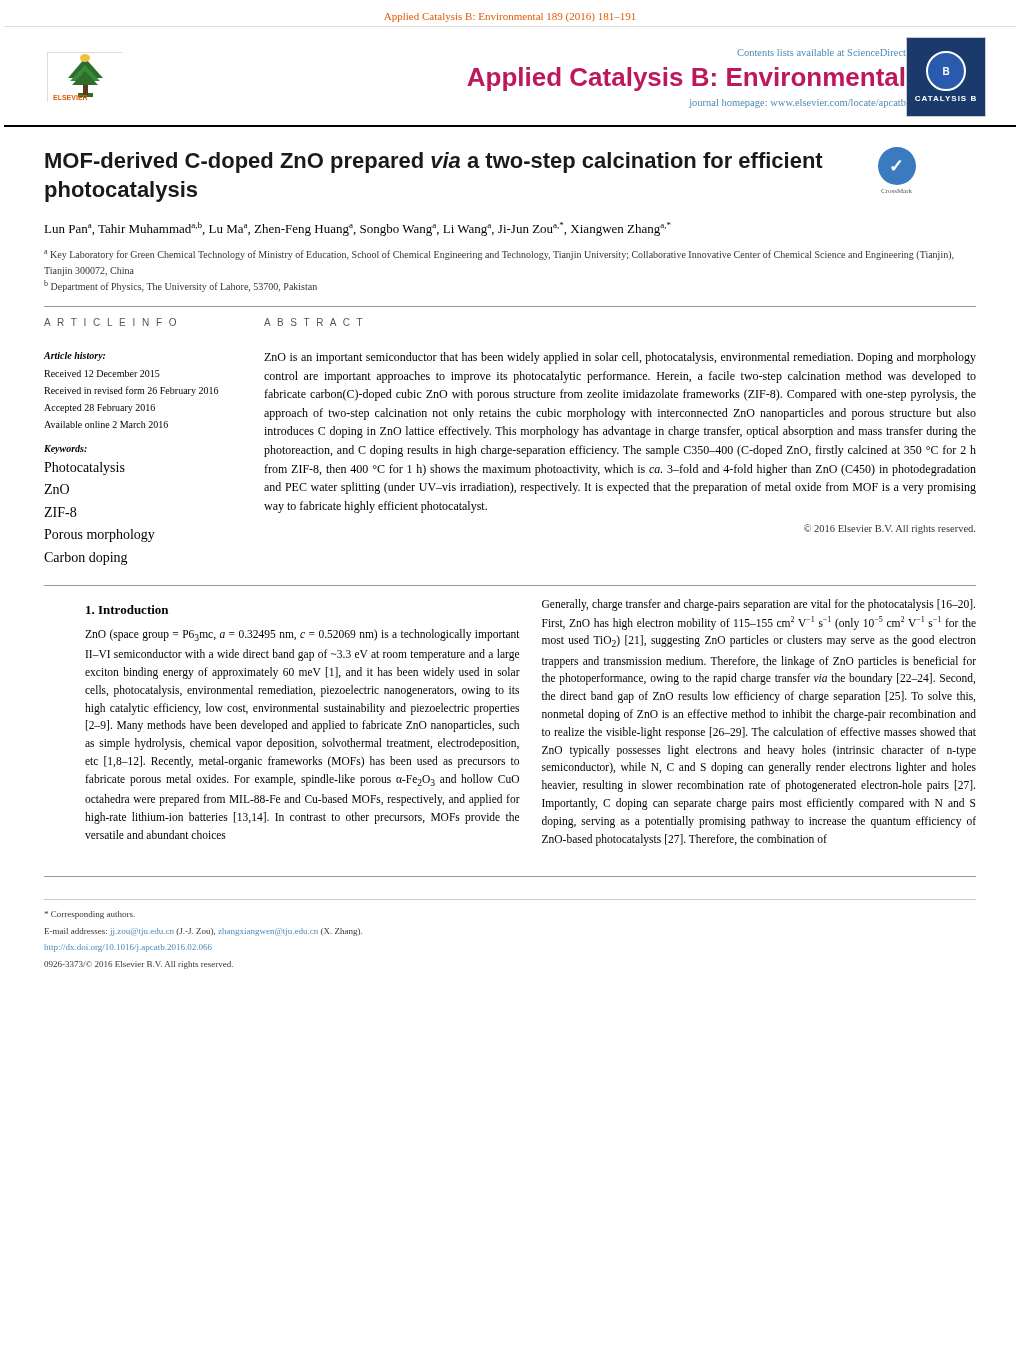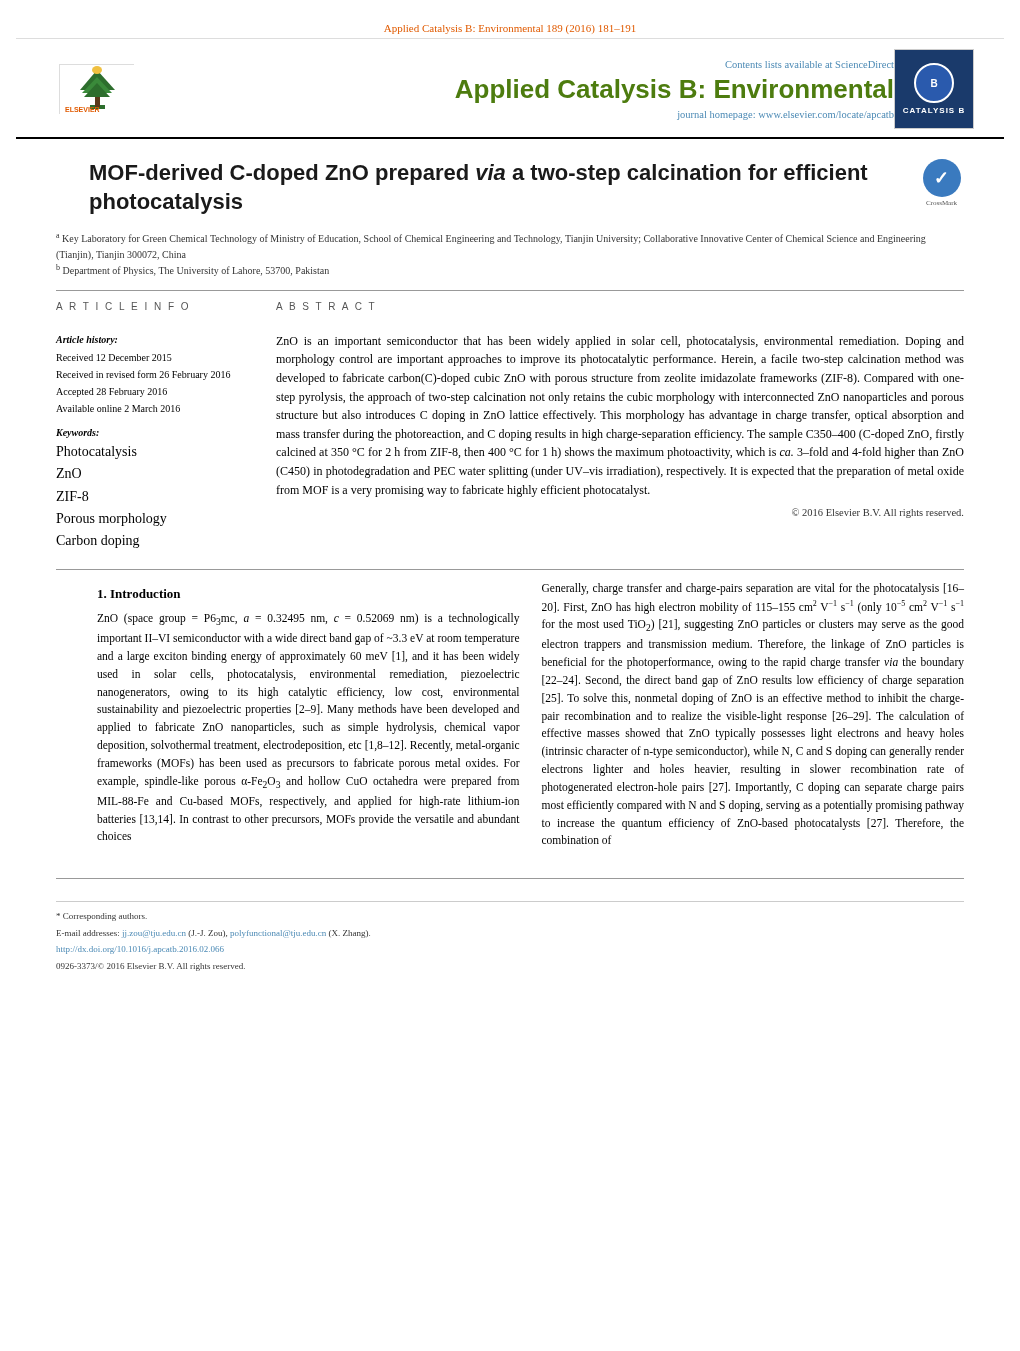--- a/index.html
+++ b/index.html
@@ -8,21 +8,21 @@
       min-height: 1351px;
       background: #fff;
       font-family: 'Times New Roman', Times, serif;
       font-size: 13px;
       color: #000;
     }
     .page {
       width: 1020px;
       min-height: 1351px;
       background: #fff;
-      padding: 16px;
+      padding: 4px;
     }
     
     .top-bar {
       background: #fff;
       text-align: center;
       padding: 6px 0 4px 0;
       font-size: 11px;
       color: #e05a00;
       border-bottom: 1px solid #ddd;
     }
@@ -46,21 +46,21 @@
     }
     .journal-center .contents-line {
       font-size: 10.5px;
       color: #555;
       margin-bottom: 4px;
     }
     .journal-center .contents-line span { color: #4c8ab5; }
     .journal-center .journal-title {
       font-size: 26px;
       font-weight: bold;
-      color: #4d7c0f;
+      color: #be185d;
       font-family: Arial, sans-serif;
       margin-bottom: 4px;
     }
     .journal-center .homepage-line {
       font-size: 10.5px;
       color: #555;
     }
     .journal-center .homepage-line span { color: #4c8ab5; }
     .catalysis-logo {
       width: 80px;
@@ -89,21 +89,21 @@
     }
     .catalysis-logo .cat-text { letter-spacing: 1px; font-size: 8px; }
     
     .article-body {
       padding: 20px 40px 20px 40px;
     }
     
     .article-title-section {
       display: flex;
       align-items: flex-start;
-      justify-content: flex-end;
+      justify-content: flex-start;
       margin-bottom: 8px;
       padding-bottom: 6px;
     }
     .article-title {
       font-size: 22px;
       font-weight: bold;
       color: #1a1a1a;
       line-height: 1.3;
       font-family: Arial, sans-serif;
       max-width: 820px;
@@ -319,20 +319,23 @@
     <div class="article-title-section">
       <div class="article-title">
         MOF-derived C-doped ZnO prepared <em>via</em> a two-step calcination for efficient photocatalysis
       </div>
       <div class="crossmark-logo">
         <div class="crossmark-circle">✓</div>
         <span class="crossmark-text">CrossMark</span>
       </div>
     </div>
 
+    <div class="authors">
+      Lun Pan<sup>a</sup>, Tahir Muhammad<sup>a,b</sup>, Lu Ma<sup>a</sup>, Zhen-Feng Huang<sup>a</sup>, Songbo Wang<sup>a</sup>, Li Wang<sup>a</sup>, Ji-Jun Zou<sup>a,*</sup>, Xiangwen Zhang<sup>a,*</sup>
+    </div>
 
     <div class="affiliations">
       <div><sup>a</sup> Key Laboratory for Green Chemical Technology of Ministry of Education, School of Chemical Engineering and Technology, Tianjin University; Collaborative Innovative Center of Chemical Science and Engineering (Tianjin), Tianjin 300072, China</div>
       <div><sup>b</sup> Department of Physics, The University of Lahore, 53700, Pakistan</div>
     </div>
 
     <hr class="divider">
 
     <div class="two-col">
 
@@ -390,21 +393,21 @@
 
     <hr class="divider" style="margin-top:20px;">
     <div class="article-footer">
       <div class="footer-note">
         <span>* Corresponding authors.</span>
       </div>
       <div class="footer-note">
         <span>E-mail addresses:</span>
         <a class="footer-doi">jj.zou@tju.edu.cn</a>
         <span>(J.-J. Zou),</span>
-        <a class="footer-doi">polyfunctional@tju.edu.cn</a>
+        <a class="footer-doi">zhangxiangwen@tju.edu.cn</a>
         <span>(X. Zhang).</span>
       </div>
       <div class="footer-note">
         <a class="footer-doi">http://dx.doi.org/10.1016/j.apcatb.2016.02.066</a>
       </div>
       <div class="footer-note">
         <span>0926-3373/© 2016 Elsevier B.V. All rights reserved.</span>
       </div>
     </div>
 

